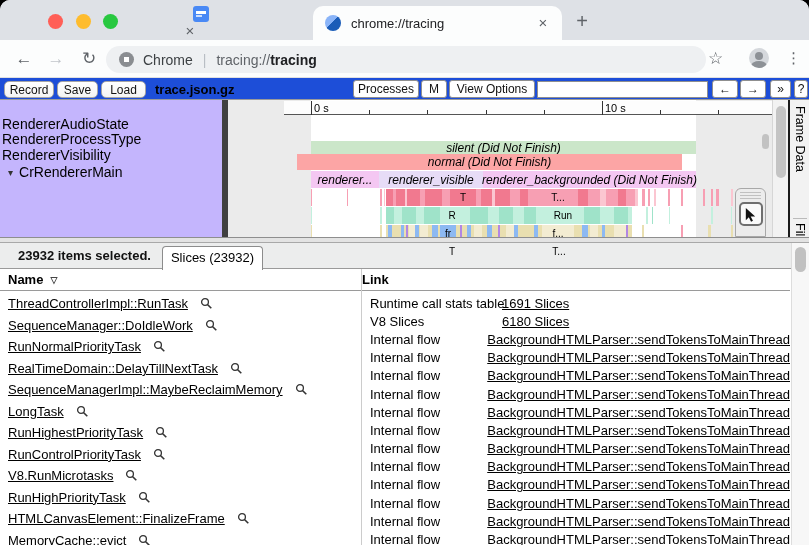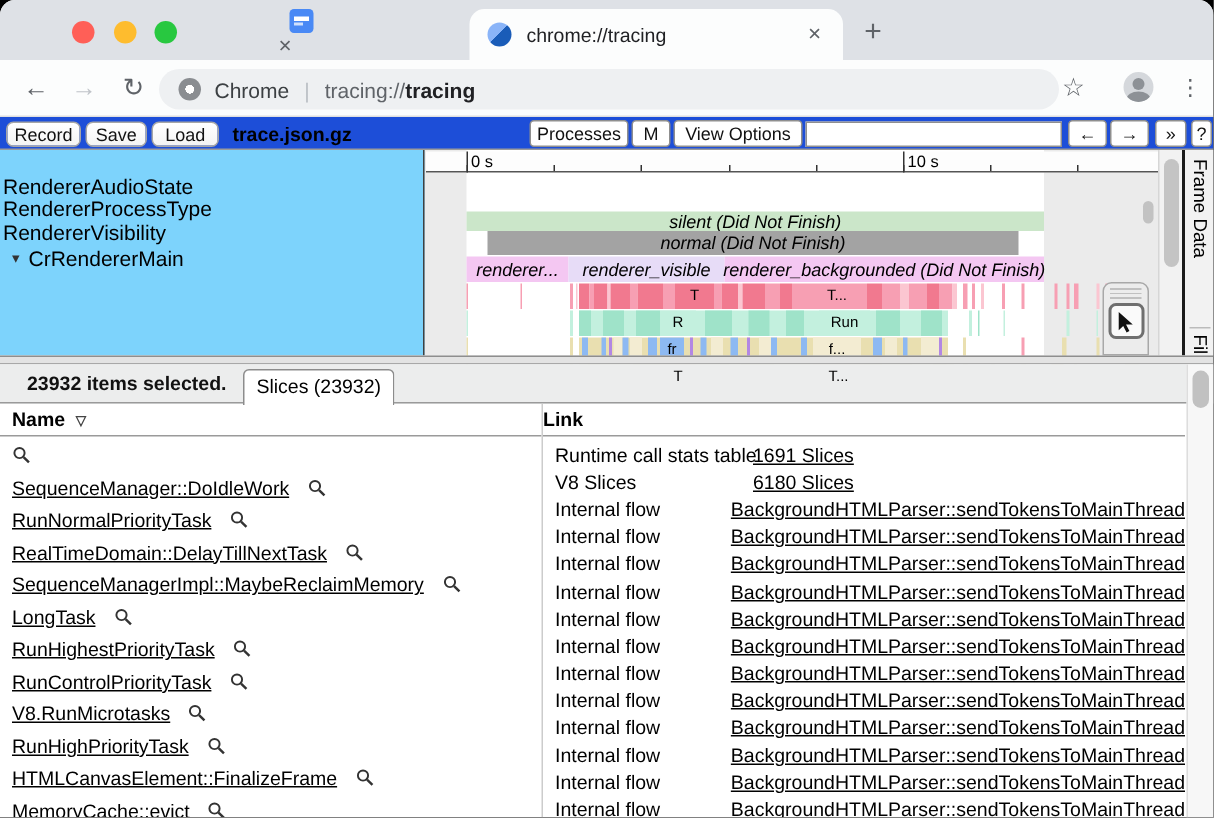--- a/index.html
+++ b/index.html
@@ -55,22 +55,22 @@
             border:1px solid #a6a6a6; border-radius:5px; font-size:12px; color:#111;
             display:flex; align-items:center; justify-content:center; }
   .flatbtn { position:absolute; top:2px; height:18px; background:#fff; border:1px solid #8f8f8f;
              border-radius:3px; font-size:12px; color:#111; display:flex; align-items:center; justify-content:center; }
   .filename { position:absolute; left:155px; top:4px; font-size:13px; font-weight:bold; color:#000; }
   .searchbox { position:absolute; left:537px; top:3px; width:171px; height:17px; border:1px solid #8f8f8f;
                background:#fff; font-size:12px; padding:0 4px; }
 
   
   .timeline { position:absolute; left:0; top:100px; width:809px; height:137px; background:#ebebeb; }
-  .track-labels { position:absolute; left:0; top:0; width:283px; height:137px; background:#7dd3fc;
-                  border-right:1px solid #404040; font-size:14px; color:#000; }
+  .track-labels { position:absolute; left:0; top:0; width:228px; height:137px; background:#c4b5fd;
+                  border-right:6px solid #404040; font-size:14px; color:#000; }
   .tlabel { position:absolute; left:2px; white-space:nowrap; }
   .thread-label { position:absolute; left:8px; white-space:nowrap; display:flex; align-items:center; gap:6px; }
   .expander { font-size:10px; color:#333; }
   .canvas { position:absolute; left:284px; top:0; width:489px; height:137px; }
   .bounds { position:absolute; top:0; height:137px; background:#fff; }
   .ruler { position:absolute; left:0; top:1px; width:489px; height:14px; background:#fdfdfd;
            border-bottom:1px solid #555; }
   .tick { position:absolute; bottom:0; width:1px; height:4px; background:#333; }
   .tickline { position:absolute; top:0; width:1px; height:14px; background:#333; }
   .rlabel { position:absolute; top:1px; font-size:11px; color:#000; white-space:nowrap; }
@@ -204,21 +204,21 @@
           <div class="tickline" style="left: 318px;"></div>
           <div class="rlabel" style="left: 321px;">10 s</div>
         </div>
       <div class="mini-thumb"></div>
     <div class="crow" style="top: 17px; height: 13px;">
           <div class="seg" style="left: 27px; width: 385px; background: rgb(203, 230, 201);">
             <span>silent (Did Not Finish)</span>
           </div>
         </div>
         <div class="crow" style="top: 30px; height: 16px;">
-          <div class="seg" style="left: 41px; width: 354px; background: #a3a3a3;">
+          <div class="seg" style="left: 13px; width: 385px; background: #fca5a5;">
             <span>normal (Did Not Finish)</span>
           </div>
         </div>
         <div class="crow" style="top: 47px; height: 17px; text-align: right;">
           <div class="seg" style="left: 27px; width: 68px; background: rgb(244, 199, 242);">
             <span>renderer...</span>
           </div>
           <div class="seg" style="left: 95px; width: 104px; background: rgb(231, 220, 247);">
             <span>renderer_visible</span>
           </div>
@@ -386,20 +386,21 @@
     <div class="tables">
       <div class="thead left">
         <span>Name</span>
         <span class="sortglyph">▽</span>
       </div>
       <div class="thead right">
         <span>Link</span>
       </div>
       <div class="lrows" id="lrows">
           <div class="lrow">
+            <a>ThreadControllerImpl::RunTask</a>
             <svg width="13" height="13" viewBox="0 0 13 13">
               <circle cx="5" cy="5" r="3.4" fill="none" stroke="#333" stroke-width="1.3"></circle>
               <line x1="7.7" y1="7.7" x2="11.3" y2="11.3" stroke="#333" stroke-width="1.6"></line>
             </svg>
           </div>
           <div class="lrow">
             <a>SequenceManager::DoIdleWork</a>
             <svg width="13" height="13" viewBox="0 0 13 13">
               <circle cx="5" cy="5" r="3.4" fill="none" stroke="#333" stroke-width="1.3"></circle>
               <line x1="7.7" y1="7.7" x2="11.3" y2="11.3" stroke="#333" stroke-width="1.6"></line>

